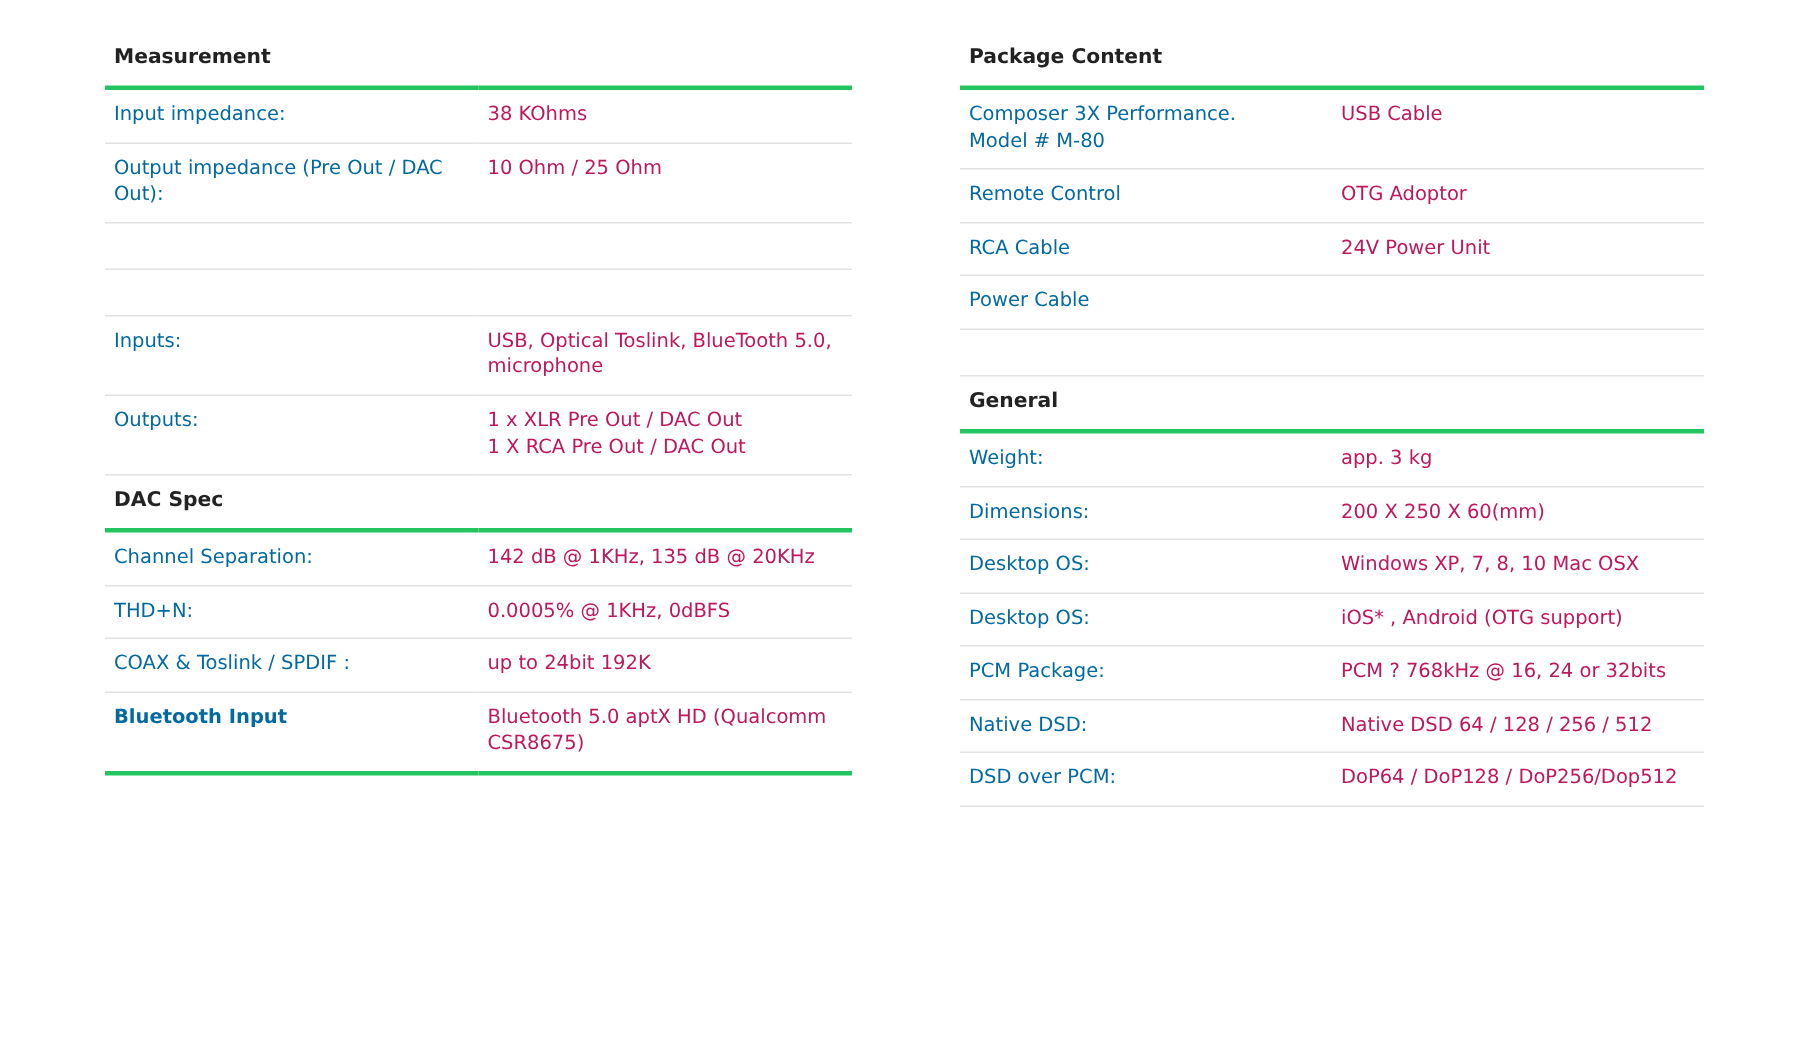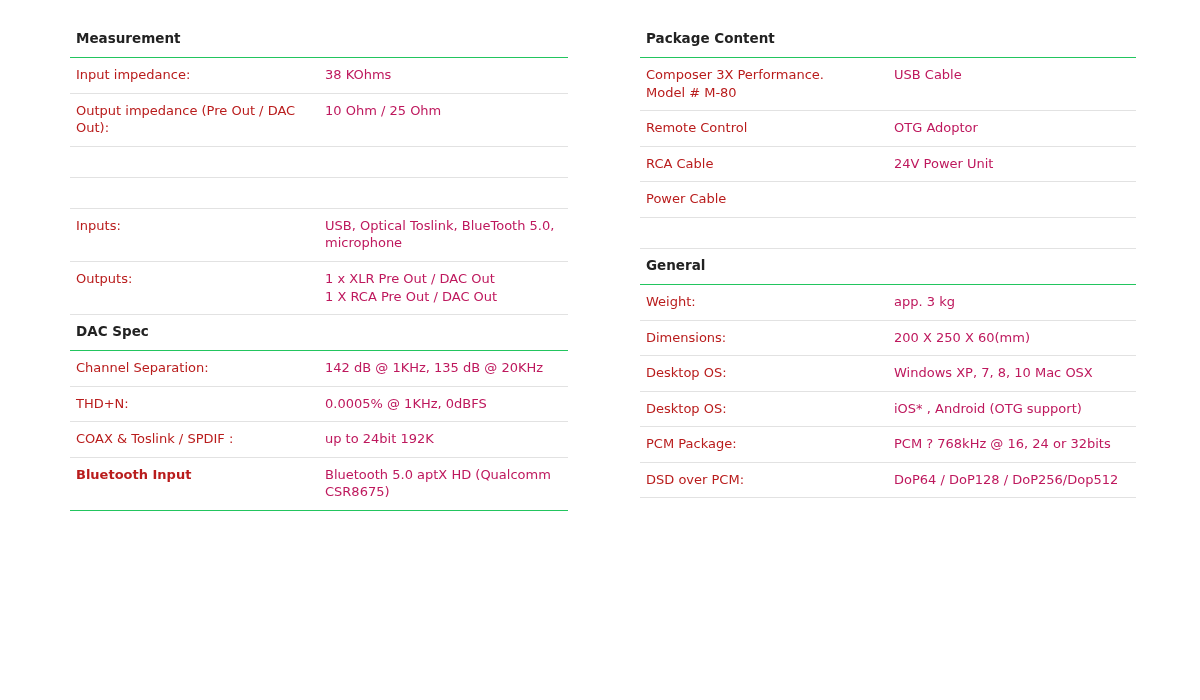--- a/index.html
+++ b/index.html
@@ -53,33 +53,33 @@
     color: #222222;
   }
   tr.section td {
     font-weight: bold;
     padding-top: 7px;
     padding-bottom: 10px;
     border-bottom: 1px solid #d6d6d6;
     font-size: 13.5px;
   }
   tr.headrow td {
-    border-bottom: 1px solid #22c55e;
+    border-bottom: 3px solid #22c55e;
   }
   tr.blank td {
     border-bottom: 1px solid #e2e2e2;
     height: 18px;
     padding: 6px;
   }
   .cell-a { width: 52%; }
   .cell-b { width: 48%; }
   .r-cell-a { width: 47%; }
   .r-cell-b { width: 53%; }
   .nowrapfix { white-space: pre-line; }
-  .label { color: #b91c1c; }
+  .label { color: #0369a1; }
   .value { color: #be185d; }
 </style>
 </head>
 <body>
 
 <div class="sheet">
   <div class="cols">
 
     <div class="col col-left">
       <table>
@@ -179,20 +179,24 @@
           </tr>
           <tr>
             <td class="r-cell-a label">Desktop OS:</td>
             <td class="r-cell-b value">iOS* , Android (OTG support)</td>
           </tr>
           <tr>
             <td class="r-cell-a label">PCM Package:</td>
             <td class="r-cell-b value">PCM ? 768kHz @ 16, 24 or 32bits</td>
           </tr>
           <tr>
+            <td class="r-cell-a label">Native DSD:</td>
+            <td class="r-cell-b value">Native DSD 64 / 128 / 256 / 512</td>
+          </tr>
+          <tr>
             <td class="r-cell-a label">DSD over PCM:</td>
             <td class="r-cell-b value nowrapfix" style="max-width:150px;">DoP64 / DoP128 / DoP256/Dop512</td>
           </tr>
         </tbody>
       </table>
     </div>
 
   </div>
 </div>
 

